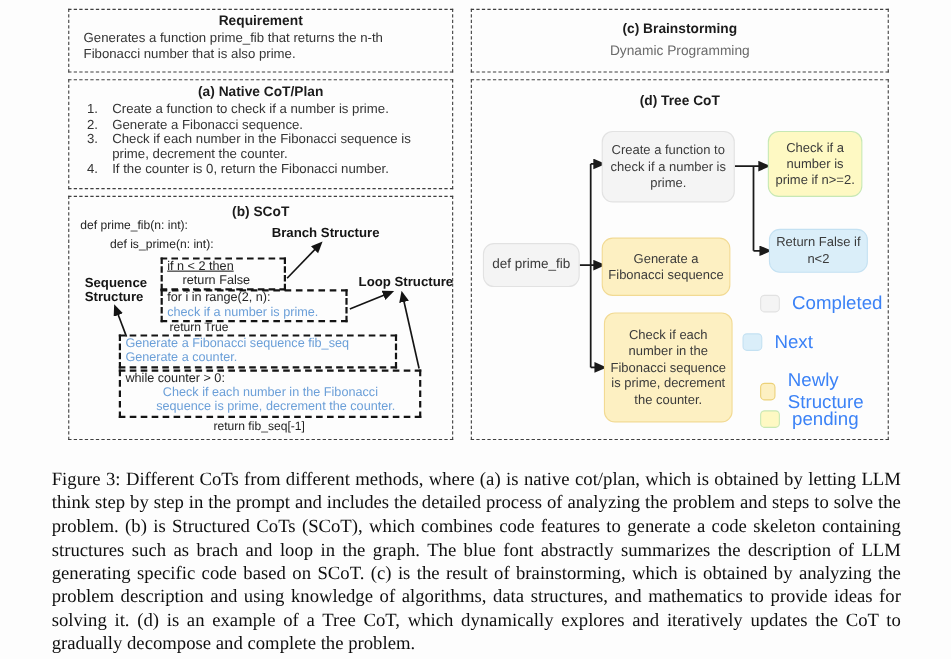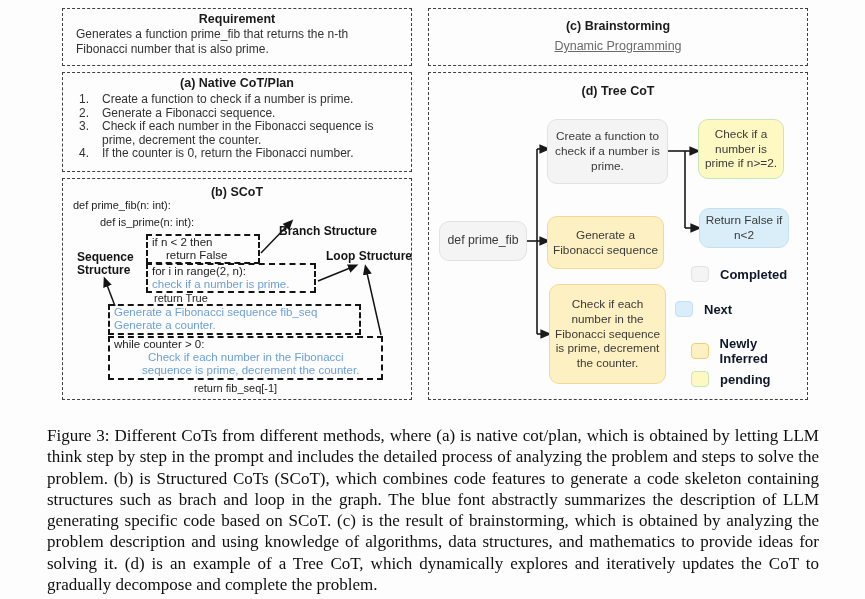--- a/index.html
+++ b/index.html
@@ -24,34 +24,34 @@
   .code{position:absolute;font-size:11px;line-height:13px;color:#232323;white-space:nowrap;}
   .blue{color:#6b9fd8;}
   .inbox{position:absolute;border:2px dashed #141414;box-sizing:border-box;font-size:11.5px;
          line-height:12.8px;color:#232323;white-space:nowrap;overflow:visible;background:transparent;}
   .bold-label{position:absolute;font-weight:bold;font-size:12px;color:#141414;line-height:13px;}
   .arrows{position:absolute;left:0;top:0;pointer-events:none;}
 
   
   #brain{left:428px;top:8px;width:380px;height:58px;}
   #brain .panel-title{padding-top:10px;}
-  #brain .body{text-align:center;font-size:12.5px;color:#6b6b6b;margin-top:6px;text-decoration:underline;}
+  #brain .body{text-align:center;font-size:12.5px;color:#6b6b6b;margin-top:6px;}
 
   
   #tree{left:428px;top:72px;width:380px;height:328px;}
   #tree .tree-title{position:absolute;left:0;top:8px;width:100%;}
   .tnode{position:absolute;display:flex;align-items:center;justify-content:center;text-align:center;
          border-radius:10px;font-size:11.8px;line-height:1.27;color:#3a3a3a;box-sizing:border-box;padding:2px 4px;}
   .n-gray{background:#f4f4f4;border:1px solid #e2e2e2;}
   .n-green{background:#fef9c3;border:1px solid #c7e8b4;}
   .n-yellow{background:#fdf0c2;border:1px solid #f2da93;}
   .n-blue{background:#daeef9;border:1px solid #c4e1f2;}
   .legend-row{position:absolute;display:flex;align-items:center;}
   .swatch{width:18px;height:16px;border-radius:4px;box-sizing:border-box;margin-right:11px;}
-  .legend-label{font-size:13px;color:#0f172a;font-weight:bold;}
+  .legend-label{font-size:17px;color:#3b82f6;}
 
   
   #caption{position:absolute;left:47px;top:425px;width:772px;
            font-family:"Liberation Serif",serif;font-size:17px;line-height:21.3px;
            color:#0f0f0f;text-align:justify;}
 </style>
 </head>
 <body>
 
 <div class="stage">
@@ -82,26 +82,26 @@
       </div>
     </div>
   </div>
 
   <div class="panel" id="scot">
     <div class="panel-title scot-title">(b) SCoT</div>
 
     <div class="code" style="left:10px;top:20px;">def prime_fib(n: int):</div>
     <div class="code" style="left:37px;top:37px;">def is_prime(n: int):</div>
 
-    <div class="bold-label" style="left:216px;top:26px;margin-top:20px;">Branch Structure</div>
+    <div class="bold-label" style="left:184px;top:26px;">Branch Structure</div>
     <div class="bold-label" style="left:14px;top:72px;width:68px;">Sequence Structure</div>
     <div class="bold-label" style="left:263px;top:71px;white-space:nowrap;">Loop Structure</div>
 
     <div class="inbox" style="left:83px;top:55px;width:114px;height:30px;">
-      <div style="padding-left:4px;">if n &lt; 2 then</div>
+      <div style="padding-left:4px;text-decoration:underline;">if n &lt; 2 then</div>
       <div style="padding-left:18px;">return False</div>
     </div>
 
     <div class="inbox" style="left:83px;top:84px;width:170px;height:30px;">
       <div style="padding-left:4px;">for i in range(2, n):</div>
       <div class="blue" style="padding-left:4px;">check if a number is prime.</div>
     </div>
 
     <div class="code" style="left:91px;top:113px;">return True</div>
 
@@ -164,21 +164,21 @@
     <div class="legend-row" style="left:262px;top:193px;">
       <span class="swatch n-gray"></span>
       <span class="legend-label">Completed</span>
     </div>
     <div class="legend-row" style="left:246px;top:228px;">
       <span class="swatch n-blue"></span>
       <span class="legend-label">Next</span>
     </div>
     <div class="legend-row" style="left:262px;top:263px;">
       <span class="swatch n-yellow" style="border-color:#ecd178;"></span>
-      <span class="legend-label">Newly Inferred</span>
+      <span class="legend-label">Newly Structure</span>
     </div>
     <div class="legend-row" style="left:262px;top:298px;">
       <span class="swatch n-green"></span>
       <span class="legend-label">pending</span>
     </div>
   </div>
 
   <div id="caption">Figure 3: Different CoTs from different methods, where (a) is native cot/plan, which is obtained by letting LLM think step by step in the prompt and includes the detailed process of analyzing the problem and steps to solve the problem. (b) is Structured CoTs (SCoT), which combines code features to generate a code skeleton containing structures such as brach and loop in the graph. The blue font abstractly summarizes the description of LLM generating specific code based on SCoT. (c) is the result of brainstorming, which is obtained by analyzing the problem description and using knowledge of algorithms, data structures, and mathematics to provide ideas for solving it. (d) is an example of a Tree CoT, which dynamically explores and iteratively updates the CoT to gradually decompose and complete the problem.</div>
 </div>
 

